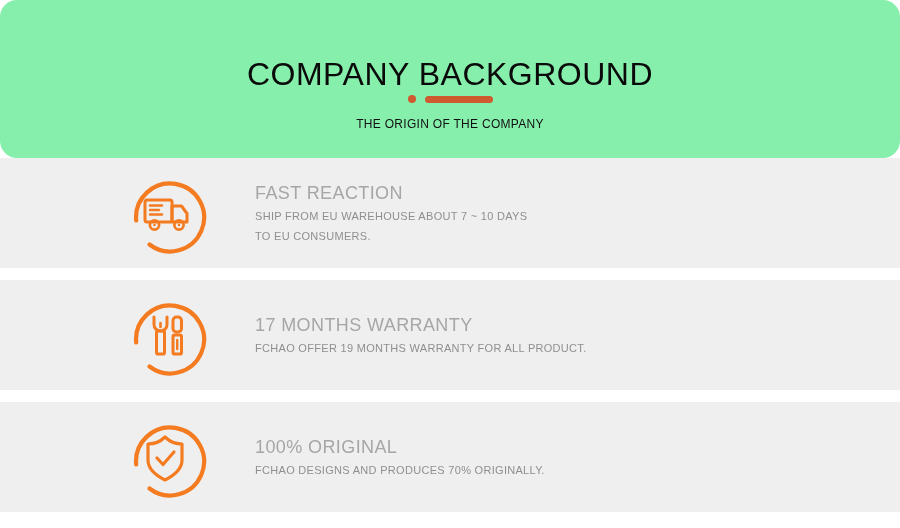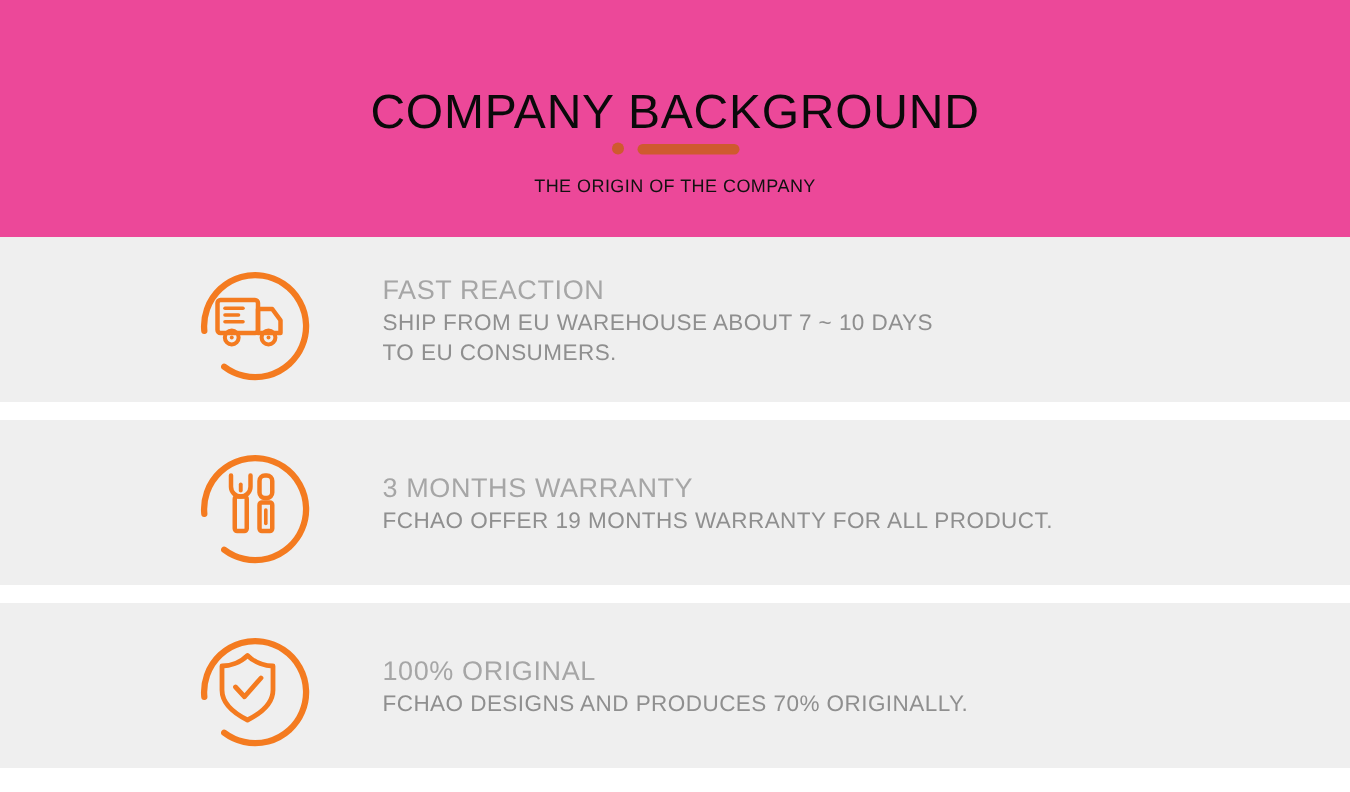--- a/index.html
+++ b/index.html
@@ -20,22 +20,23 @@
     background: #ffffff;
   }
 
   
   .header {
     position: absolute;
     top: 0;
     left: 0;
     width: 900px;
     height: 158px;
-    background: #ec4899;
+    background: #86efac;
     text-align: center;
+    border-radius: 17px;
   }
   .page-title {
     position: absolute;
     top: 55px;
     left: 0;
     width: 900px;
     font-size: 32px;
     font-weight: 400;
     letter-spacing: 0.5px;
     color: #0a0a0a;
@@ -117,21 +118,21 @@
   }
   .feature-title {
     font-size: 18px;
     font-weight: 400;
     letter-spacing: 0.4px;
     color: #a6a6a6;
     line-height: 26px;
     white-space: nowrap;
   }
   .feature-desc {
-    font-size: 15px;
+    font-size: 11px;
     font-weight: 400;
     letter-spacing: 0.3px;
     color: #8f8f8f;
     line-height: 20px;
     white-space: pre-line;
   }
 </style>
 </head>
 <body>
 
@@ -178,21 +179,21 @@
           <path d="M 26.5 73.5 A 34 34 0 1 0 13.2 49.5" stroke="#f47b20" stroke-width="4.2" stroke-linecap="round" fill="none"></path>
           <path d="M 31 24 L 31 31.5 A 6.5 6.5 0 0 0 44 31.5 L 44 24" stroke="#f47b20" stroke-width="3" stroke-linecap="round" stroke-linejoin="round" fill="none"></path>
           <line x1="37.5" y1="30" x2="37.5" y2="34" stroke="#f47b20" stroke-width="2.6" stroke-linecap="round"></line>
           <rect x="33.5" y="38" width="8" height="23" rx="1.6" stroke="#f47b20" stroke-width="3" fill="none"></rect>
           <rect x="50" y="24" width="8.5" height="15" rx="3.6" stroke="#f47b20" stroke-width="3" fill="none"></rect>
           <rect x="50" y="42" width="8.5" height="19" rx="1.6" stroke="#f47b20" stroke-width="3" fill="none"></rect>
           <line x1="54.2" y1="47" x2="54.2" y2="56" stroke="#f47b20" stroke-width="2.4" stroke-linecap="round"></line>
         </svg>
       </div>
       <div class="feature-text">
-        <div class="feature-title">3 MONTHS WARRANTY</div>
+        <div class="feature-title">17 MONTHS WARRANTY</div>
         <div class="feature-desc">FCHAO OFFER 19 MONTHS WARRANTY FOR ALL PRODUCT.</div>
       </div>
     </div>
 
     <div class="feature-row">
       <div class="icon-wrap">
         <svg width="84" height="84" viewBox="0 0 84 84" fill="none">
           <path d="M 26.5 73.5 A 34 34 0 1 0 13.2 49.5" stroke="#f47b20" stroke-width="4.2" stroke-linecap="round" fill="none"></path>
           <path d="M 42 22 C 47 27 54 29 59 29 L 59 45 C 59 55 50 61 42 65
                    C 34 61 25 55 25 45 L 25 29 C 30 29 37 27 42 22 Z" stroke="#f47b20" stroke-width="3.2" stroke-linejoin="round" fill="none"></path>

